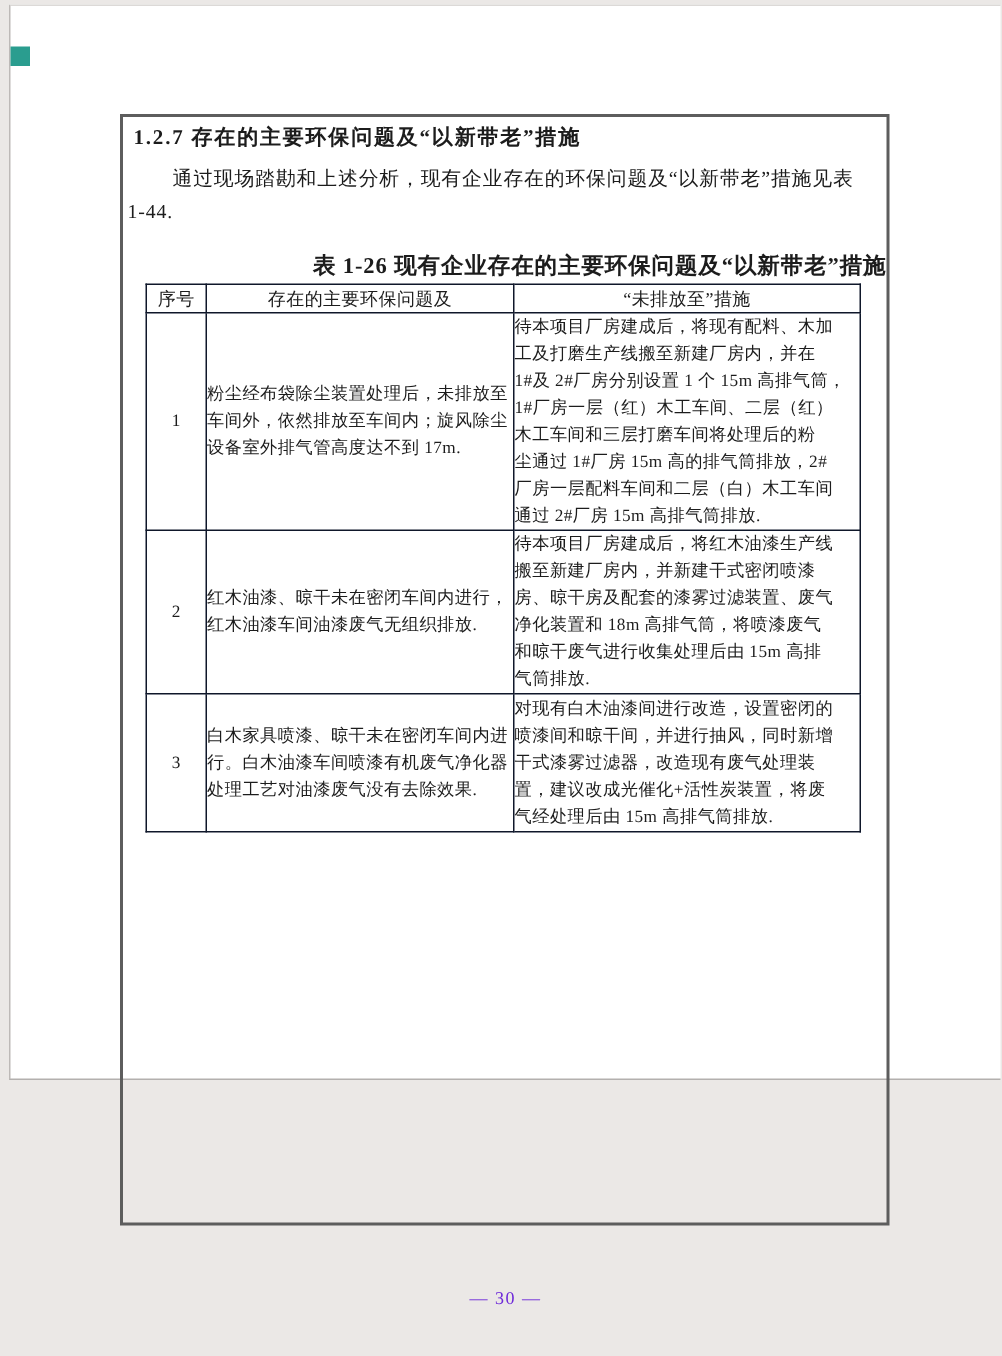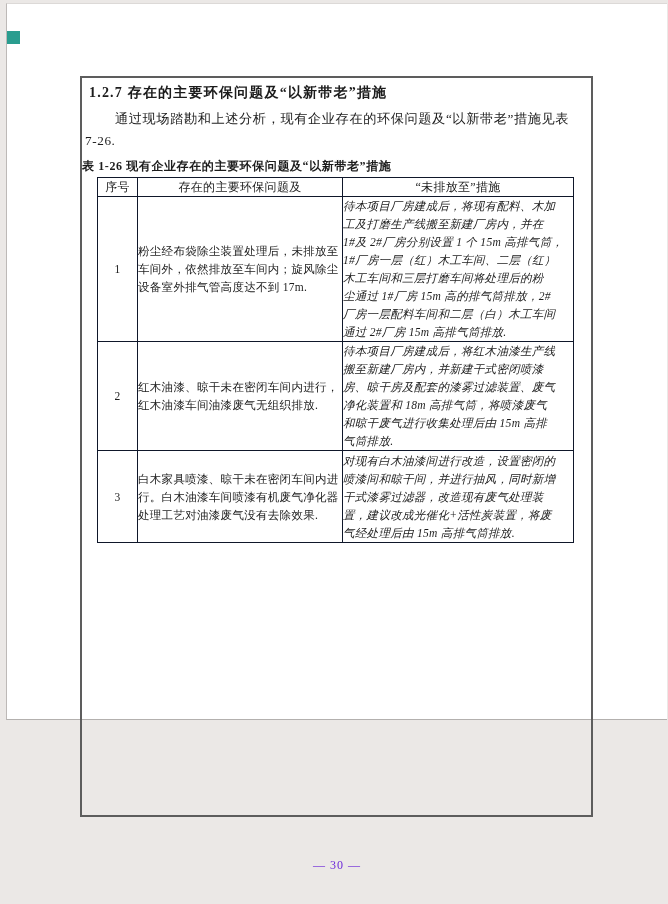--- a/index.html
+++ b/index.html
@@ -32,23 +32,23 @@
     line-height:19px;
   }
   .intro{
     margin:6px 3px 0 3px;
     font-size:13.2px;line-height:22px;letter-spacing:0.6px;
     text-indent:30px;
     white-space:pre-line;
     text-align:justify;
   }
   .tbl-title{
-    margin-top:6px;
-    text-align:left;font-weight:bold;
-    font-size:12px;letter-spacing:0.6px;line-height:16px;
+    margin-top:18px;
+    text-align:right;font-weight:bold;
+    font-size:15px;letter-spacing:0.6px;line-height:16px;
   }
   table.tbl{
     margin:3px 0 0 15px;
     width:476px;
     border-collapse:collapse;table-layout:fixed;
     font-size:11.5px;line-height:18px;letter-spacing:0.3px;
   }
   table.tbl th,table.tbl td{
     border:1px solid #0f172a;
     padding:0;
@@ -61,38 +61,37 @@
   tr.r3{height:92px;}
   th{text-align:center;font-size:12px;}
   td.c-no{text-align:center;}
   td.c-problem{
     text-align:left;padding:0 9px;
     white-space:pre-line;
   }
   td.c-measure{
     text-align:left;padding:2px 5px;
     white-space:pre-line;
-    font-style:italic;
   }
   .footer{
     position:absolute;left:0;top:854px;width:100%;
     text-align:center;font-size:12px;letter-spacing:1px;color:#6d28d9;
   }
 </style>
 </head>
 <body>
 
 <div class="page">
 
   <div class="content-box">
 
     <h1 class="heading">1.2.7 存在的主要环保问题及“以新带老”措施</h1>
 
     <p class="intro">通过现场踏勘和上述分析，现有企业存在的环保问题及“以新带老”措施见表
-7-26.</p>
+1-44.</p>
 
     <div class="tbl-title">表 1-26 现有企业存在的主要环保问题及“以新带老”措施</div>
 
     <table class="tbl">
       <colgroup>
         <col style="width:40px">
         <col style="width:205px">
         <col style="width:231px">
       </colgroup>
       <thead>

